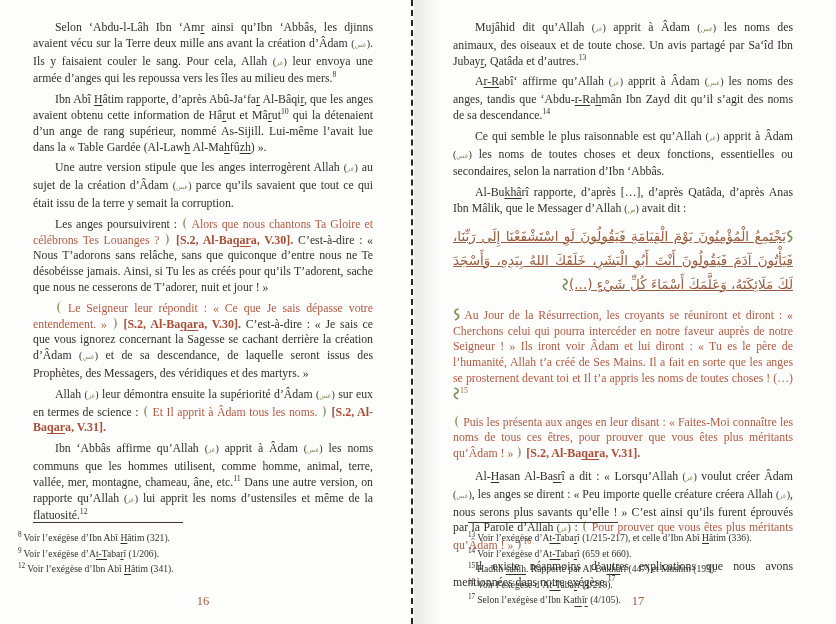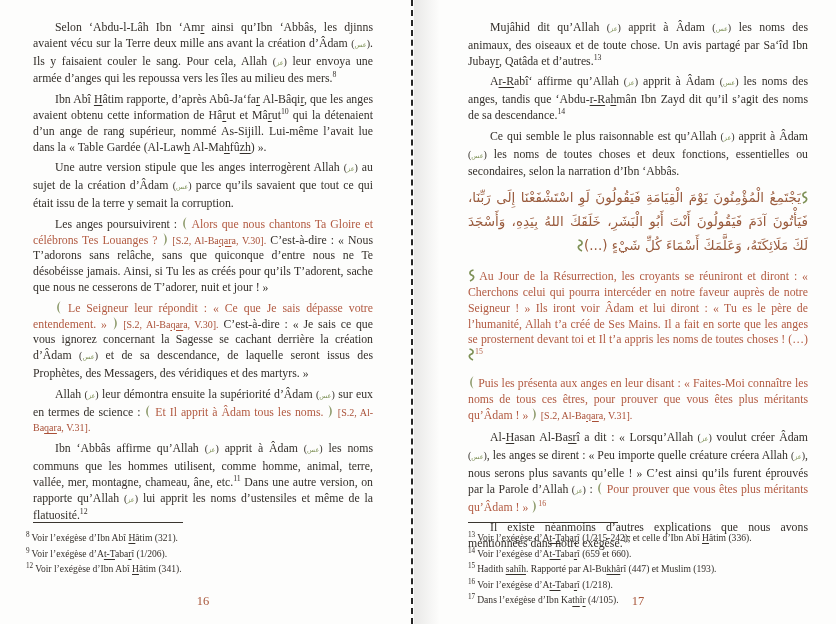--- a/index.html
+++ b/index.html
@@ -6,40 +6,40 @@
   .spread{position:relative;width:836px;height:624px;background:#fdfdfc;overflow:hidden;
           font-family:"Liberation Serif",serif;color:#342f2a;}
   .page{position:absolute;top:0;height:624px;width:418px;}
   .page-left{left:0;}
   .page-right{left:418px;}
   .divider{position:absolute;left:411px;top:0;bottom:0;width:0;border-left:2px dashed #262626;}
   .gutter-shade{position:absolute;left:414px;top:0;bottom:0;width:26px;
           background:linear-gradient(to right, rgba(60,55,50,0.10), rgba(60,55,50,0));}
   .body{position:absolute;top:20px;width:340px;}
   .page-left .body{left:33px;}
-  .page-right .body{left:50px;}
+  .page-right .body{left:35px;}
   .para{text-align:justify;font-size:11.8px;line-height:15.8px;text-indent:22px;margin:0 0 5px 0;}
   .para.flush{text-indent:0;margin-top:12px;margin-bottom:7px;}
   .para.arabic{direction:rtl;text-indent:0;font-family:"DejaVu Sans",sans-serif;
-          font-size:13.5px;line-height:24px;color:#9a5c3e;margin:3px 0 4px 0;}
+          font-size:13.5px;line-height:24px;color:#9a5c3e;margin:3px 0 4px 0;text-decoration:underline;}
   .q{color:#b25a41;}
   .u{text-decoration:underline;text-decoration-thickness:1px;text-underline-offset:1.5px;}
-  .cite{color:#a94f36;font-weight:normal;font-size:10px;}
+  .cite{color:#a94f36;font-weight:bold;font-size:12px;}
   .sup{vertical-align:super;font-size:7.8px;line-height:0;}
   .hon{font-family:"DejaVu Sans",sans-serif;color:#7d9055;font-size:6.5px;white-space:nowrap;}
   .hon::before{content:"(";color:#342f2a;font-size:10px;font-family:"Liberation Serif",serif;}
   .hon::after{content:")";color:#342f2a;font-size:10px;font-family:"Liberation Serif",serif;}
   .orn{color:#8f9c6e;white-space:nowrap;}
   .orn svg{display:inline-block;vertical-align:-2px;}
   .orn.flip svg{transform:scaleX(-1);}
   .fn-rule{position:absolute;top:522px;height:1px;background:#3a352f;width:150px;}
   .page-left .fn-rule{left:33px;}
   .page-right .fn-rule{left:50px;}
   .fns{position:absolute;top:529px;width:346px;font-size:9.6px;line-height:13.4px;}
-  .page-left .fns{left:26px;}
+  .page-left .fns{left:18px;}
   .page-right .fns{left:50px;}
   .fn{text-align:left;margin:0;}
   .fn .num{vertical-align:super;font-size:7.2px;margin-right:2px;}
   .pagenum{position:absolute;top:594px;width:340px;text-align:center;
            color:#a9573b;font-size:12.5px;}
   .page-left .pagenum{left:33px;}
   .page-right .pagenum{left:50px;}
 </style>
 </head>
 <body>
@@ -78,20 +78,21 @@
   </div>
 
   <div class="divider"></div>
   <div class="gutter-shade"></div>
 
   <div class="page page-right">
     <div class="body">
         <p class="para"><span>Mujâhid dit qu’Allah </span><span class="hon">عز</span><span> apprit à Âdam </span><span class="hon">عس</span><span> les noms des animaux, des oiseaux et de toute chose. Un avis partagé par Sa‘îd Ibn Jubay</span><span class="u">r</span><span>, Qatâda et d’autres.</span><span class="sup">13</span></p>
         <p class="para"><span>A</span><span class="u">r-R</span><span>abî‘ affirme qu’Allah </span><span class="hon">عز</span><span> apprit à Âdam </span><span class="hon">عس</span><span> les noms des anges, tandis que ‘Abdu-</span><span class="u">r-R</span><span>a</span><span class="u">h</span><span>mân Ibn Zayd dit qu’il s’agit des noms de sa descendance.</span><span class="sup">14</span></p>
         <p class="para"><span>Ce qui semble le plus raisonnable est qu’Allah </span><span class="hon">عز</span><span> apprit à Âdam </span><span class="hon">عس</span><span> les noms de toutes choses et deux fonctions, essentielles ou secondaires, selon la narration d’Ibn ‘Abbâs.</span></p>
+        <p class="para"><span>Al-Bu</span><span class="u">khâ</span><span>rî rapporte, d’après […], d’après Qatâda, d’après Anas Ibn Mâlik, que le Messager d’Allah </span><span class="hon">ص</span><span> avait dit :</span></p>
         <p class="para arabic"><span class="orn" style="color: rgb(125, 144, 85);"><svg width="7" height="13" viewBox="0 0 7 13">
               <path d="M5.5 1 C1 2 1 5 4 6.2 C6.5 7.2 6.5 10 2 12" fill="none" stroke="currentColor" stroke-width="1.6"></path>
             </svg></span><span class="ar">يَجْتَمِعُ الْمُؤْمِنُونَ يَوْمَ الْقِيَامَةِ فَيَقُولُونَ لَوِ اسْتَشْفَعْنَا إِلَى رَبِّنَا، فَيَأْتُونَ آدَمَ فَيَقُولُونَ أَنْتَ أَبُو الْبَشَرِ، خَلَقَكَ اللهُ بِيَدِهِ، وَأَسْجَدَ لَكَ مَلَائِكَتَهُ، وَعَلَّمَكَ أَسْمَاءَ كُلِّ شَيْءٍ (...)</span><span class="orn flip" style="color: rgb(125, 144, 85);"><svg width="7" height="13" viewBox="0 0 7 13">
               <path d="M5.5 1 C1 2 1 5 4 6.2 C6.5 7.2 6.5 10 2 12" fill="none" stroke="currentColor" stroke-width="1.6"></path>
             </svg></span></p>
         <p class="para flush"><span class="orn" style="color: rgb(125, 144, 85);"><svg width="7" height="13" viewBox="0 0 7 13">
               <path d="M5.5 1 C1 2 1 5 4 6.2 C6.5 7.2 6.5 10 2 12" fill="none" stroke="currentColor" stroke-width="1.6"></path>
             </svg></span><span class="q"> Au Jour de la Résurrection, les croyants se réuniront et diront : « Cherchons celui qui pourra intercéder en notre faveur auprès de notre Seigneur ! » Ils iront voir Âdam et lui diront : « Tu es le père de l’humanité, Allah t’a créé de Ses Mains. Il a fait en sorte que les anges se prosternent devant toi et Il t’a appris les noms de toutes choses ! (…) </span><span class="orn flip" style="color: rgb(125, 144, 85);"><svg width="7" height="13" viewBox="0 0 7 13">
               <path d="M5.5 1 C1 2 1 5 4 6.2 C6.5 7.2 6.5 10 2 12" fill="none" stroke="currentColor" stroke-width="1.6"></path>
             </svg></span><span class="sup q">15</span></p>
@@ -102,22 +103,22 @@
             </svg></span><span class="cite"> [S.2, Al-Ba</span><span class="cite u">qar</span><span class="cite">a, V.31].</span></p>
         <p class="para"><span>Al-</span><span class="u">H</span><span>asan Al-Ba</span><span class="u">sr</span><span>î a dit : « Lorsqu’Allah </span><span class="hon">عز</span><span> voulut créer Âdam </span><span class="hon">عس</span><span>, les anges se dirent : « Peu importe quelle créature créera Allah </span><span class="hon">عز</span><span>, nous serons plus savants qu’elle ! » C’est ainsi qu’ils furent éprouvés par la Parole d’Allah </span><span class="hon">عز</span><span> : </span><span class="orn"><svg width="7" height="13" viewBox="0 0 7 13">
               <path d="M5.5 0 C1 3.5 1 9.5 5.5 13 C3.2 9.5 3.2 3.5 5.5 0 Z" fill="currentColor"></path>
             </svg></span><span class="q"> Pour prouver que vous êtes plus méritants qu’Âdam ! » </span><span class="orn flip"><svg width="7" height="13" viewBox="0 0 7 13">
               <path d="M5.5 0 C1 3.5 1 9.5 5.5 13 C3.2 9.5 3.2 3.5 5.5 0 Z" fill="currentColor"></path>
             </svg></span><span class="sup q">16</span></p>
         <p class="para"><span>Il existe néanmoins d’autres explications que nous avons mentionnées dans notre exégèse.</span><span class="sup">17</span></p>
       </div>
     <div class="fn-rule"></div>
     <div class="fns">
-        <div class="fn"><span class="num">13</span><span>Voir l’exégèse d’A</span><span class="u">t-T</span><span>aba</span><span class="u">r</span><span>î (1/215-242), et celle d’Ibn Abî </span><span class="u">H</span><span>âtim (336).</span></div>
+        <div class="fn"><span class="num">13</span><span>Voir l’exégèse d’A</span><span class="u">t-T</span><span>aba</span><span class="u">r</span><span>î (1/215-217), et celle d’Ibn Abî </span><span class="u">H</span><span>âtim (336).</span></div>
         <div class="fn"><span class="num">14</span><span>Voir l’exégèse d’A</span><span class="u">t-T</span><span>aba</span><span class="u">r</span><span>î (659 et 660).</span></div>
         <div class="fn"><span class="num">15</span><span>Hadith </span><span class="u">sahîh</span><span>. Rapporté par Al-Bu</span><span class="u">khâ</span><span>rî (447) et Muslim (193).</span></div>
         <div class="fn"><span class="num">16</span><span>Voir l’exégèse d’A</span><span class="u">t-T</span><span>aba</span><span class="u">r</span><span>î (1/218).</span></div>
-        <div class="fn"><span class="num">17</span><span>Dans l’exégèse d’Ibn Ka</span><span class="u">th</span><span>î</span><span class="u">r</span><span> (4/105).</span></div>
+        <div class="fn"><span class="num">17</span><span>Selon l’exégèse d’Ibn Ka</span><span class="u">th</span><span>î</span><span class="u">r</span><span> (4/105).</span></div>
       </div>
     <div class="pagenum">17</div>
   </div>
 
 </div>
 
 </body></html>

